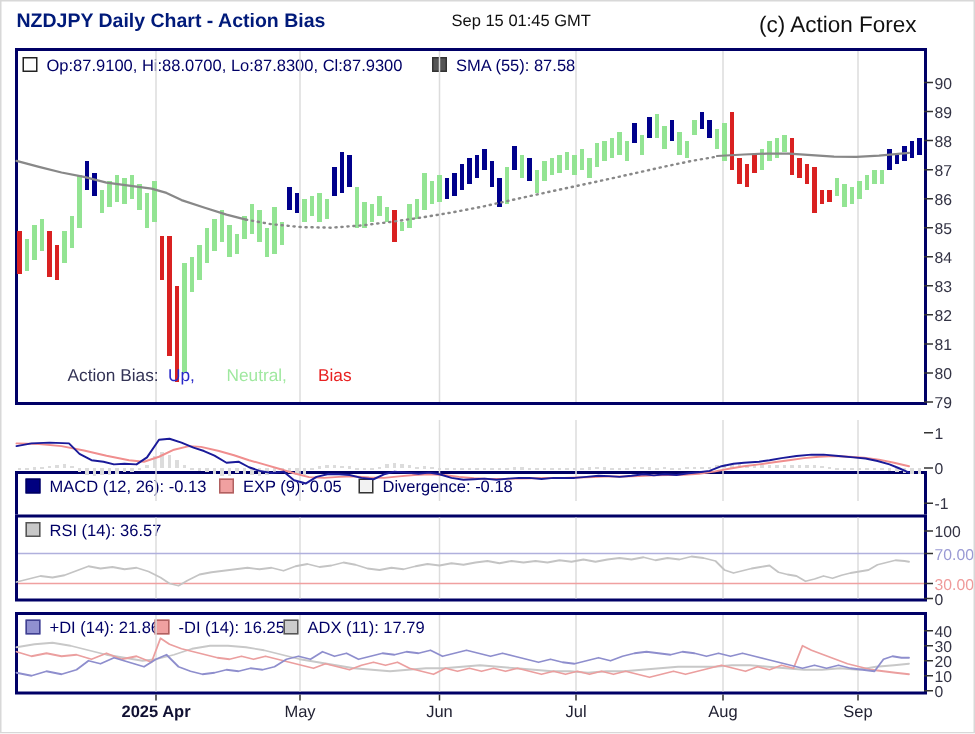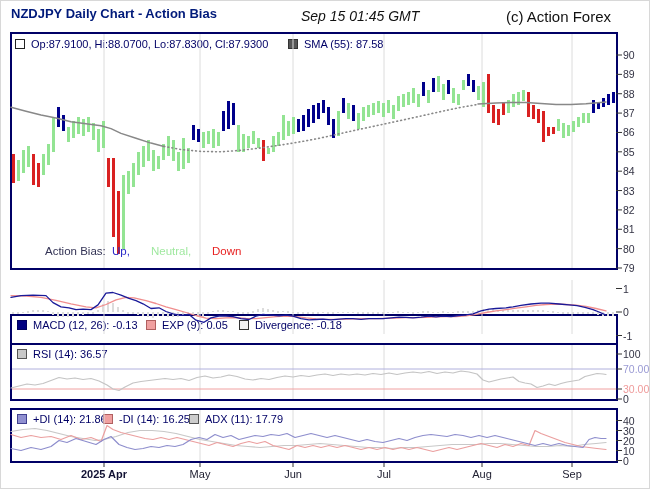--- a/index.html
+++ b/index.html
@@ -1,21 +1,21 @@
 <!DOCTYPE html>
 <html><head>
 <meta charset="utf-8">
 <style>
   html,body{margin:0;padding:0;background:#fff;}
   #shot{position:relative;width:650px;height:489px;background:#ffffff;overflow:hidden;
         border:1px solid #d8d8d8;box-sizing:border-box;
         font-family:"Liberation Sans","DejaVu Sans",sans-serif;text-align:right;}
   .hdr{position:absolute;white-space:nowrap;}
   #title{left:10px;top:5px;font-size:13px;font-weight:bold;color:#001a7a;}
-  #gmt{left:300px;top:7px;font-size:14px;color:#111111;font-style:italic;}
+  #gmt{left:300px;top:7px;font-size:11px;color:#111111;}
   #copyright{left:505px;top:7px;font-size:15px;color:#111111;}
   .panel{position:absolute;left:9px;width:608px;border:2px solid #000066;background:#ffffff;box-sizing:border-box;}
   #panel-price{top:31px;height:238px;}
   #panel-macd{top:277px;height:58px;margin-top:36px;}
   #panel-rsi{top:342px;height:58px;}
   #panel-dmi{top:407px;height:55px;}
   .lg{position:absolute;font-size:11px;color:#000066;white-space:nowrap;line-height:12px;}
   .sq{display:inline-block;width:8px;height:8px;border:1px solid #333333;vertical-align:-1px;margin-right:6px;background:#ffffff;}
   .sq.open{background:#ffffff;border-color:#222222;}
   .sq.sma{background:#555555;border-color:#333333;}
@@ -42,21 +42,21 @@
   <div class="panel" id="panel-price">
     <div class="lg" style="left:3px;top:4px">
       <span class="sq open"></span><span>Op:87.9100, Hi:88.0700, Lo:87.8300, Cl:87.9300</span>
     </div>
     <div class="lg" style="left:276px;top:4px">
       <span class="sq sma"></span><span>SMA (55): 87.58</span>
     </div>
     <div class="ab" style="left:33px;top:211px;color:#333355">Action Bias:</div>
     <div class="ab" style="left:100px;top:211px;color:#2929c8">Up,</div>
     <div class="ab" style="left:139px;top:211px;color:#9fe89f">Neutral,</div>
-    <div class="ab" style="left:200px;top:211px;color:#e82222">Down</div>
+    <div class="ab" style="left:200px;top:211px;color:#e82222">Bias</div>
   </div>
 
   <div class="panel" id="panel-macd">
     <div class="lg" style="left:5px;top:3px">
       <span class="sq macd"></span><span>MACD (12, 26): -0.13</span>
     </div>
     <div class="lg" style="left:134px;top:3px">
       <span class="sq exp"></span><span>EXP (9): 0.05</span>
     </div>
     <div class="lg" style="left:227px;top:3px">

